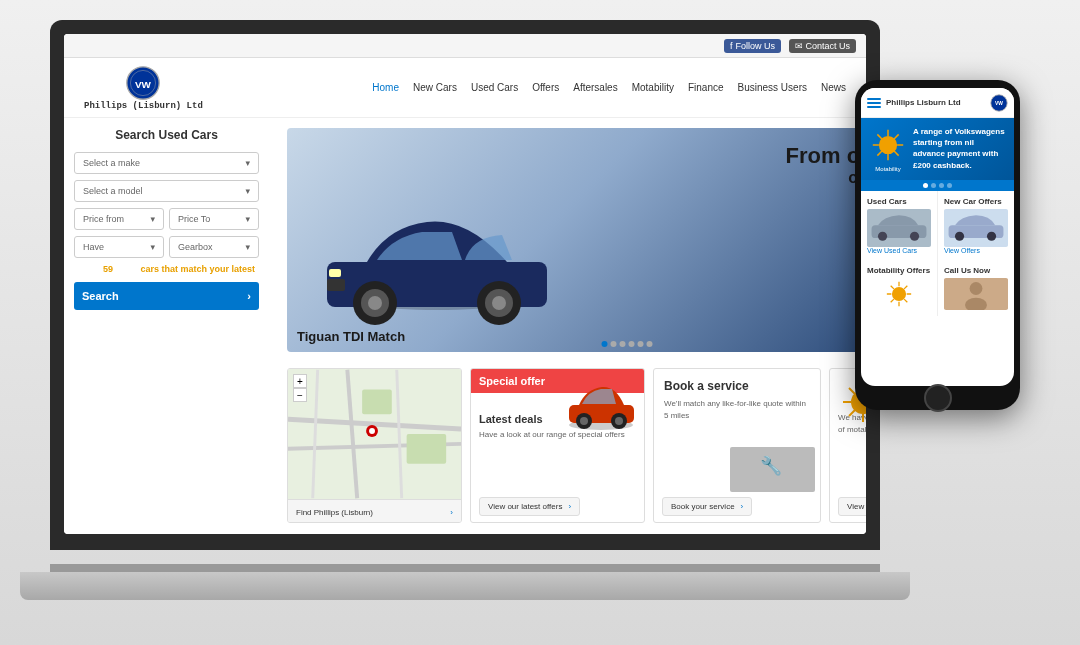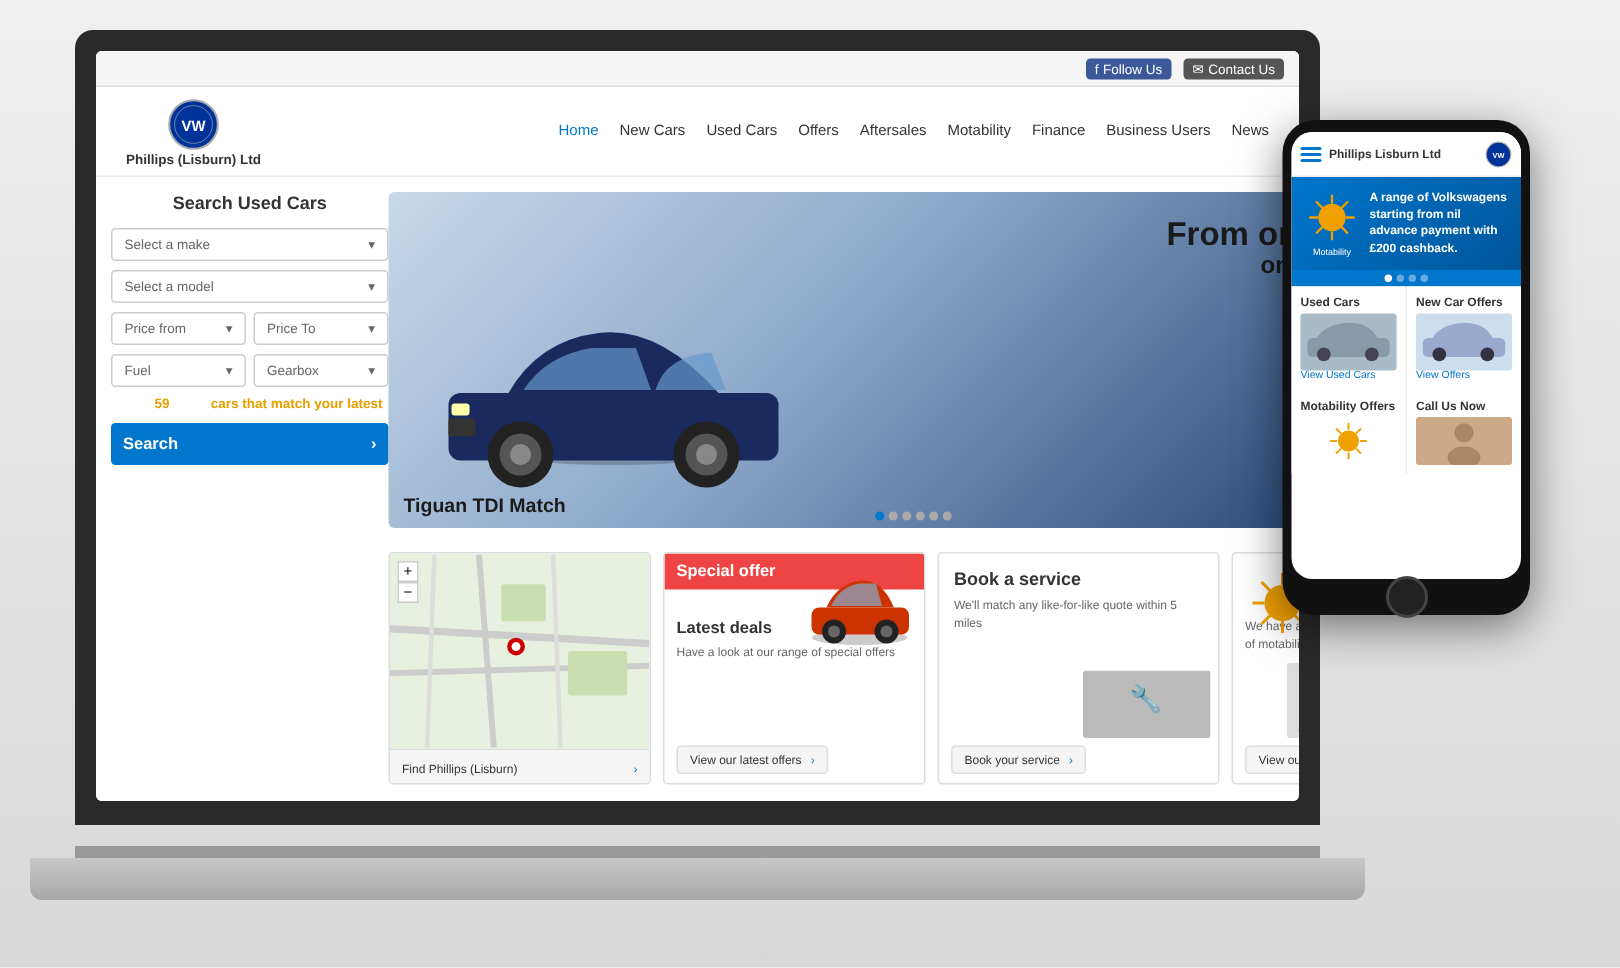--- a/index.html
+++ b/index.html
@@ -129,20 +129,21 @@
     .vw-logo {
       width: 36px;
       height: 36px;
     }
 
     .nav-brand {
       font-size: 9px;
       color: #333;
       font-weight: bold;
       white-space: nowrap;
+      font-family: Liberation Mono, monospace;
     }
 
     .nav-links {
       display: flex;
       gap: 14px;
       align-items: center;
       flex: 1;
       justify-content: flex-end;
     }
 
@@ -154,21 +155,21 @@
     }
 
     .nav-link.active {
       color: #0076cc;
     }
 
     
     .main-content {
       display: flex;
       padding: 10px;
-      gap: 0;
+      gap: 28px;
       height: calc(100% - 85px);
     }
 
     
     .search-panel {
       width: 185px;
       flex-shrink: 0;
     }
 
     .search-title {
@@ -392,21 +393,21 @@
       padding: 4px 8px;
       font-size: 8px;
       color: #333;
       cursor: pointer;
       display: flex;
       align-items: center;
       gap: 6px;
     }
 
     .service-panel {
-      width: 188px;
+      width: 168px;
       height: 155px;
       border: 1px solid #ddd;
       border-radius: 3px;
       overflow: hidden;
       position: relative;
       flex-shrink: 0;
     }
 
     .service-title {
       font-size: 12px;
@@ -705,21 +706,21 @@
                   <span>▾</span>
                 </div>
                 <div class="search-select">
                   <span>Price To</span>
                   <span>▾</span>
                 </div>
               </div>
 
               <div class="search-row">
                 <div class="search-select">
-                  <span>Fuel</span>
+                  <span>Have</span>
                   <span>▾</span>
                 </div>
                 <div class="search-select">
                   <span>Gearbox</span>
                   <span>▾</span>
                 </div>
               </div>
 
               <div class="search-count">
                 <span style="color:#e8a000; font-weight:bold;">59</span>

